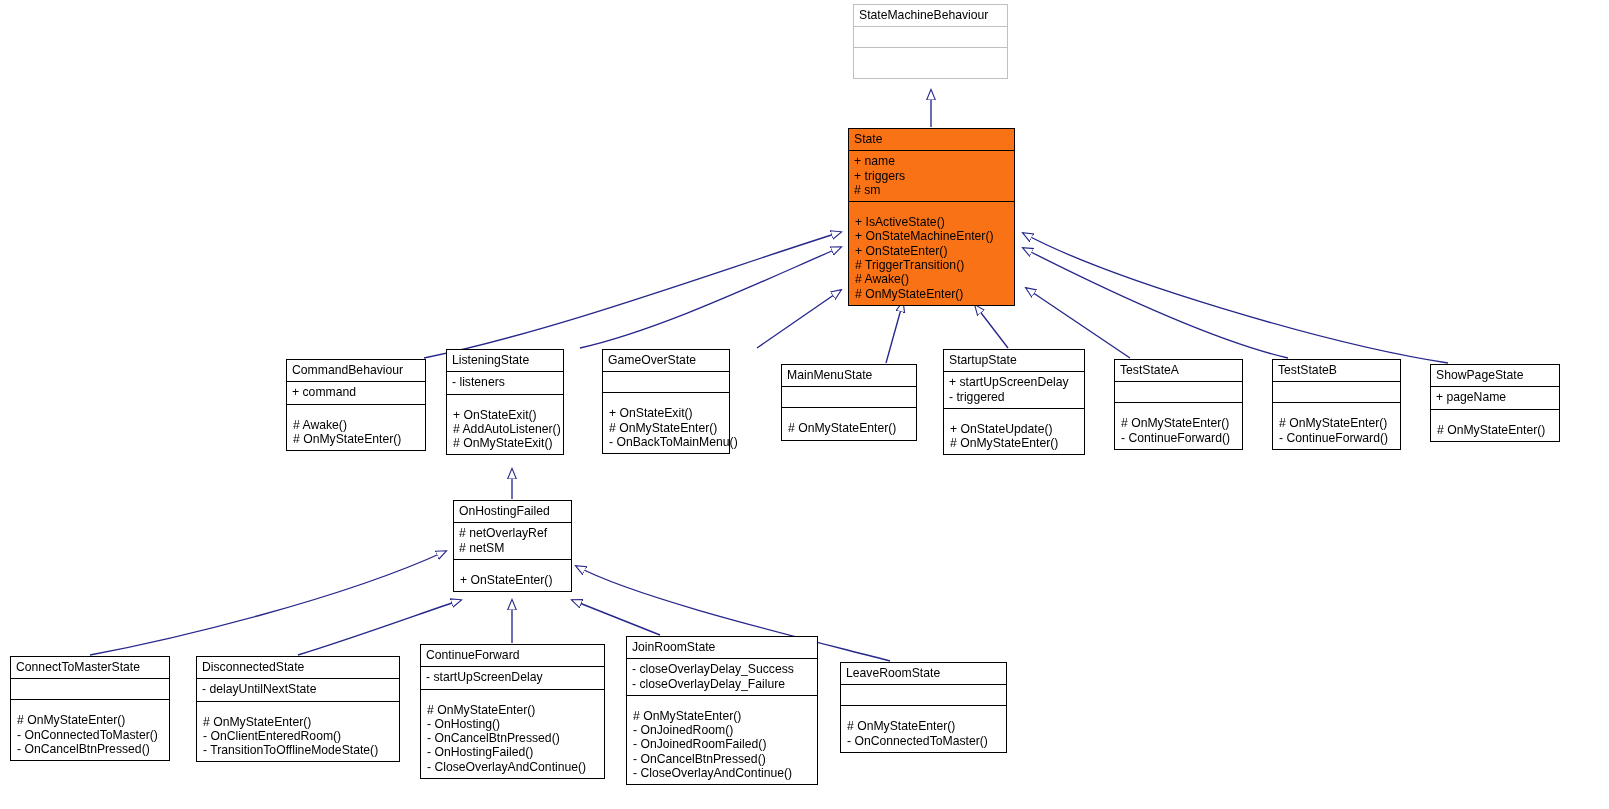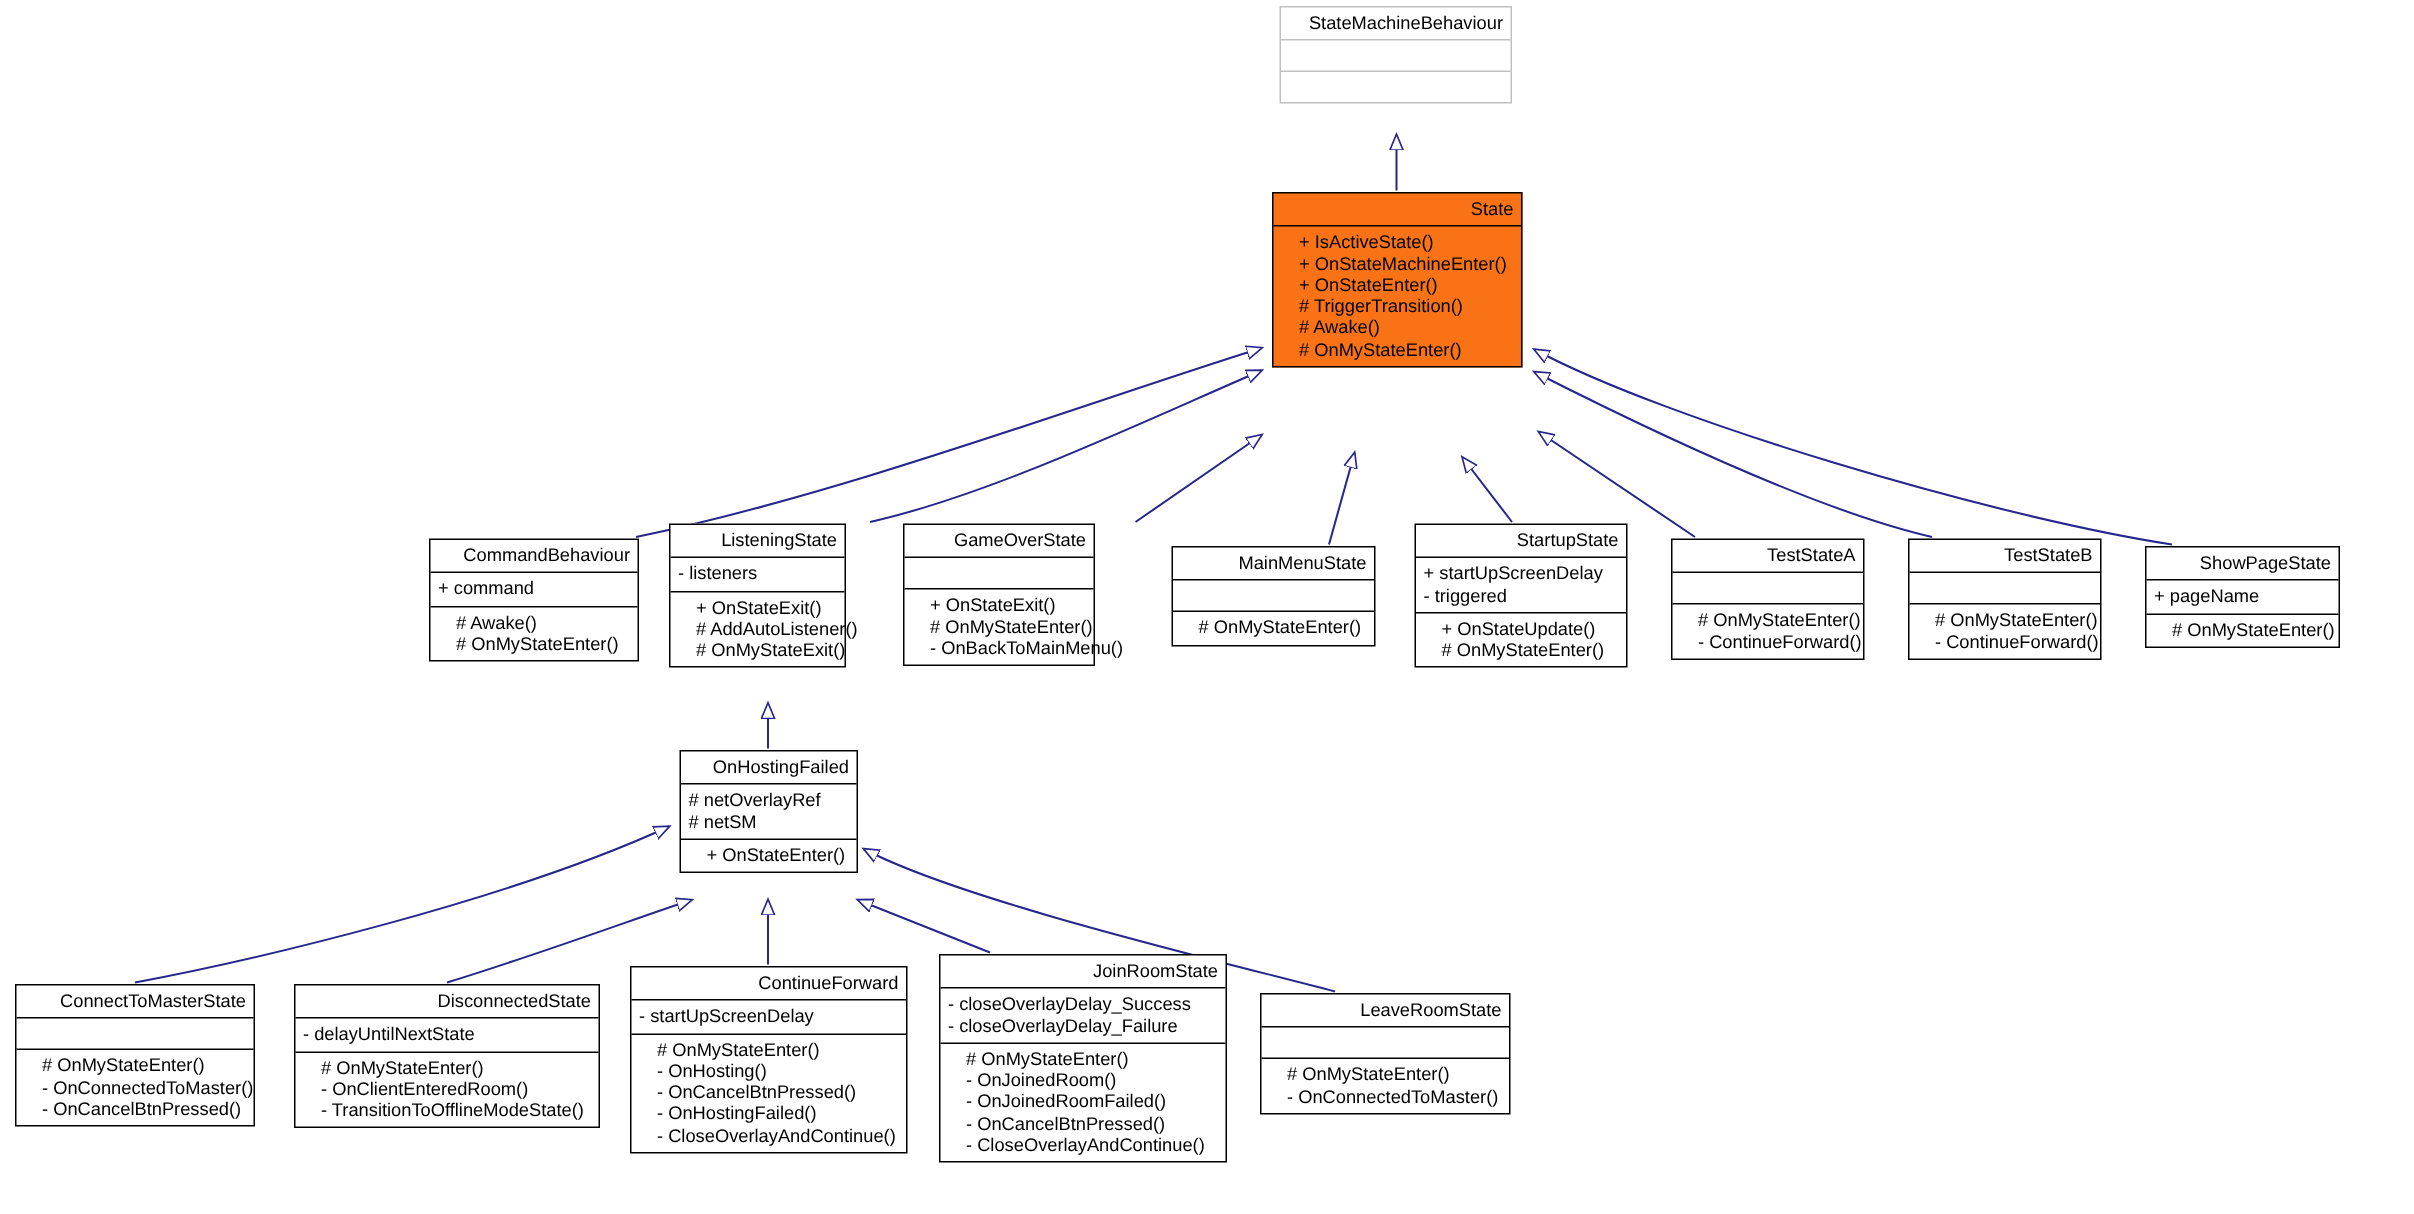--- a/index.html
+++ b/index.html
@@ -36,35 +36,36 @@
     color: #000000;
     z-index: 5;
   }
   .uml-node.external {
     border-color: #c0c0c0;
   }
   .uml-node.highlight {
     background: #f97316;
   }
   .uml-title {
-    text-align: right;
+    text-align: left;
     padding: 3px 5px 4px 5px;
     border-bottom: 1px solid #000000;
     white-space: nowrap;
   }
   .external .uml-title { border-bottom-color: #c0c0c0; }
   .uml-attrs {
     padding: 3px 5px 4px 5px;
     border-bottom: 1px solid #000000;
     min-height: 13px;
   }
   .external .uml-attrs { border-bottom-color: #c0c0c0; }
   .uml-ops {
-    padding: 3px 5px 4px 17px;
+    padding: 3px 5px 4px 6px;
     min-height: 13px;
+    margin-top: 10px;
   }
   .uml-attrs div, .uml-ops div {
     white-space: nowrap;
   }
   .empty-compartment {
     height: 13px;
   }
 </style>
 </head>
 <body>
@@ -117,20 +118,25 @@
         <div class="uml-title">StateMachineBehaviour</div>
         <div class="uml-attrs">
           <div class="empty-compartment"></div>
         </div>
         <div class="uml-ops">
           <div class="empty-compartment"></div>
         </div>
       </div>
       <div class="uml-node highlight" style="left: 848px; top: 128px; width: 167px;">
         <div class="uml-title">State</div>
+        <div class="uml-attrs">
+          <div>+ name</div>
+          <div>+ triggers</div>
+          <div># sm</div>
+        </div>
         <div class="uml-ops">
           <div>+ IsActiveState()</div>
           <div>+ OnStateMachineEnter()</div>
           <div>+ OnStateEnter()</div>
           <div># TriggerTransition()</div>
           <div># Awake()</div>
           <div># OnMyStateEnter()</div>
         </div>
       </div>
       <div class="uml-node" style="left: 286px; top: 359px; width: 140px;">

